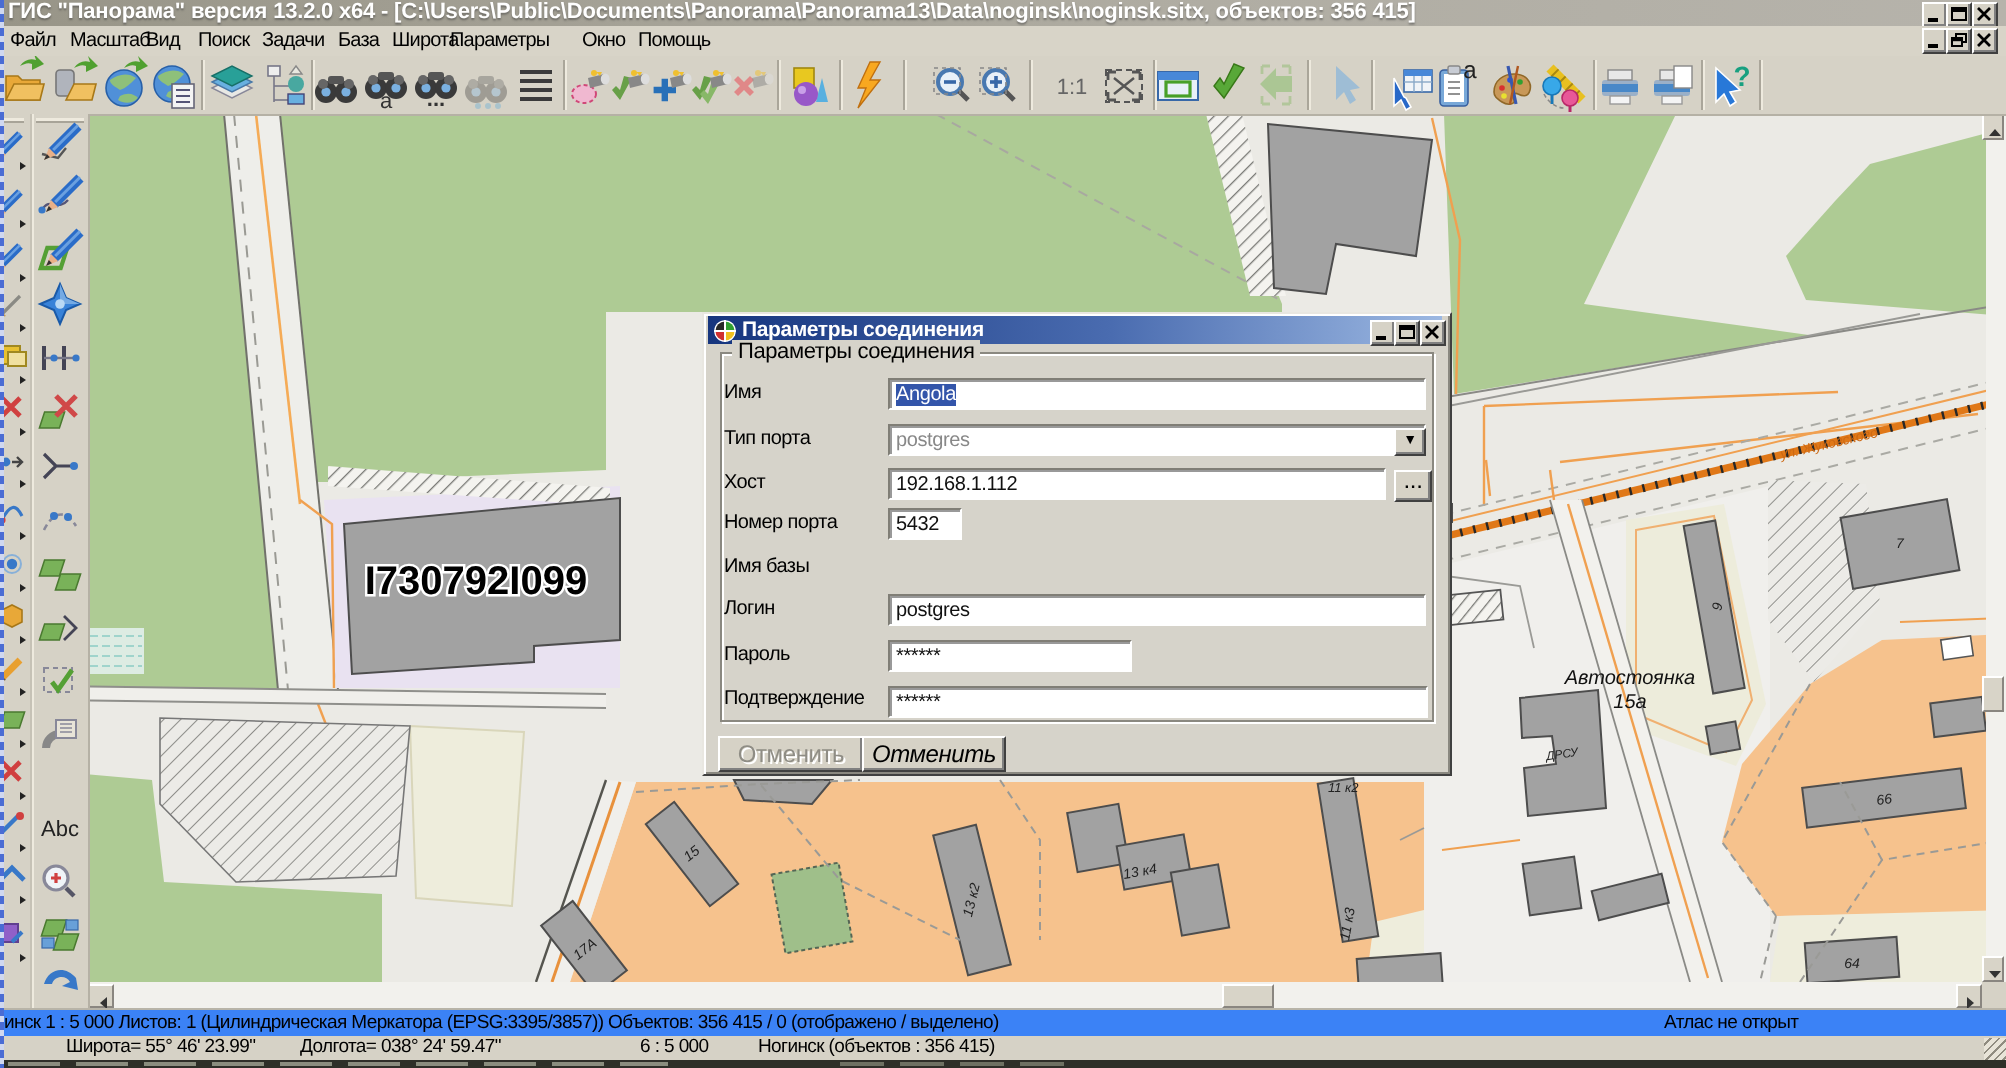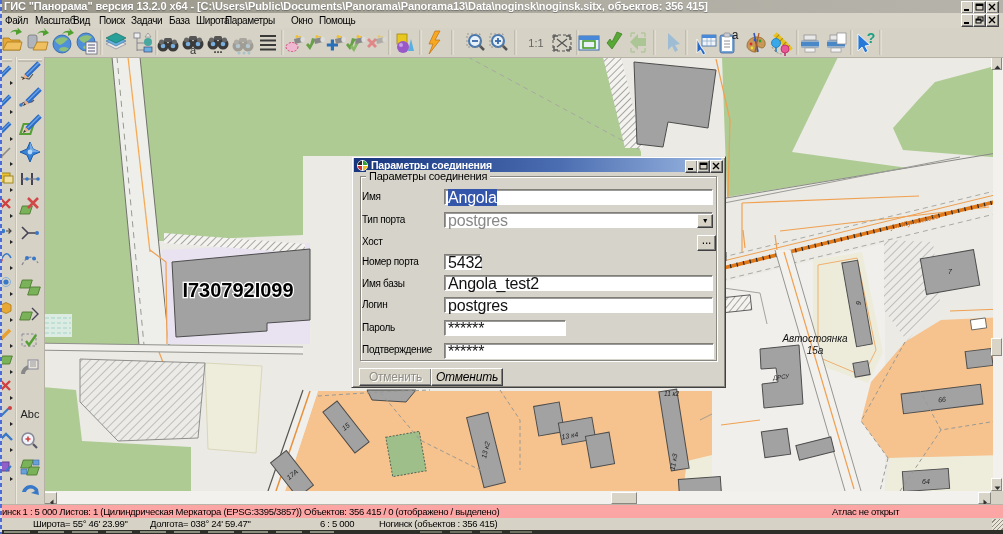--- a/index.html
+++ b/index.html
@@ -21,21 +21,21 @@
     font-size:10px;color:#000;line-height:15px;letter-spacing:-0.4px;}
   #menubar b{font-weight:normal;position:absolute;top:0;}
   
   #toolbar{left:0;top:28px;width:1003px;height:29px;background:#d6d2c6;
     border-bottom:1px solid #b5b1a5;}
   
   #lefttb{left:0;top:57px;width:44px;height:448px;background:#d6d2c6;
     border-right:1px solid #b5b1a5;}
   
   #hscroll{left:44px;top:491px;width:947px;height:14px;background:#f2f1ed;}
-  #status1{left:0;top:505px;width:1003px;height:13px;background:#fca5a5;
+  #status1{left:0;top:505px;width:1003px;height:13px;background:#3b82f6;
      font-size:9.5px;line-height:13px;color:#000;white-space:nowrap;letter-spacing:-0.3px;}
   #status2{left:0;top:518px;width:1003px;height:12px;background:#d6d2c6;
      font-size:9.5px;line-height:12px;color:#000;white-space:nowrap;letter-spacing:-0.3px;}
   #taskbar{left:0;top:530px;width:1003px;height:4px;background:#2e2f28;}
   .sbtn{position:absolute;background:#d8d4c8;
     border-top:1px solid #fff;border-left:1px solid #fff;
     border-right:1px solid #8a8680;border-bottom:1px solid #8a8680;box-sizing:border-box;}
   
   #dlg{left:303px;top:156px;width:373px;height:230px;background:#d6d3ca;
     border-top:1px solid #e9e7e1;border-left:1px solid #e9e7e1;
@@ -51,21 +51,21 @@
     box-shadow:inset -1px -1px 0 #808080;
     font-size:9px;line-height:9px;text-align:center;color:#000;font-weight:bold;}
   #grpbox{left:8px;top:19px;width:355px;height:183px;
     border:1px solid #8a8880;box-shadow:1px 1px 0 #fff, inset 1px 1px 0 #fff;}
   #grplabel{left:14px;top:13px;background:#d6d3ca;padding:0 3px;font-size:11px;letter-spacing:-0.2px;}
   .dlbl{position:absolute;left:10px;font-size:10px;color:#000;letter-spacing:-0.3px;}
   .dinp{position:absolute;left:92px;height:16px;background:#fff;
     border-top:1px solid #807e76;border-left:1px solid #807e76;
     border-right:1px solid #fff;border-bottom:1px solid #fff;
     box-shadow:inset 1px 1px 0 rgba(70,70,70,0.55);
-    font-size:16px;font-family:"Liberation Sans",sans-serif;letter-spacing:-0.2px;
+    font-size:10px;font-family:"Liberation Sans",sans-serif;letter-spacing:-0.2px;
     line-height:15px;padding:0 2px 0 3px;box-sizing:border-box;color:#111;}
   .dbtn2{position:absolute;background:#d6d2c6;letter-spacing:-0.2px;
     border-top:1px solid #fff;border-left:1px solid #fff;
     border-right:1px solid #404040;border-bottom:1px solid #404040;
     box-shadow:inset -1px -1px 0 #808080;
     font-size:12px;text-align:center;color:#000;}
 </style></head>
 <body>
 
 <svg class="abs" style="left:45px;top:57px" width="950" height="434" viewBox="45 57 950 434">
@@ -783,27 +783,27 @@
   <div id="grplabel" class="abs">Параметры соединения</div>
 
   <div class="dlbl" style="top:34px">Имя</div>
   <div class="dinp" style="top:32px;width:269px"><span style="background:#3355aa;color:#fff">Angola</span></div>
 
   <div class="dlbl" style="top:57px">Тип порта</div>
   <div class="dinp" style="top:55px;width:269px;color:#888">postgres</div>
   <div class="dbtn2" style="left:345px;top:57px;width:14px;height:12px;font-size:7px;line-height:11px">▼</div>
 
   <div class="dlbl" style="top:79px">Хост</div>
+  <div class="dinp" style="top:77px;width:249px">192.168.1.112</div>
   <div class="dbtn2" style="left:345px;top:78px;width:17px;height:14px;line-height:8px">...</div>
 
   <div class="dlbl" style="top:99px">Номер порта</div>
   <div class="dinp" style="top:97px;width:37px">5432</div>
 
   <div class="dlbl" style="top:121px">Имя базы</div>
-  <div class="dinp" style="top:118px;width:269px">Angola_test2</div>
 
   <div class="dlbl" style="top:142px">Логин</div>
   <div class="dinp" style="top:140px;width:269px">postgres</div>
 
   <div class="dlbl" style="top:165px">Пароль</div>
   <div class="dinp" style="top:163px;width:122px">******</div>
 
   <div class="dlbl" style="top:187px">Подтверждение</div>
   <div class="dinp" style="top:186px;width:270px">******</div>
 

